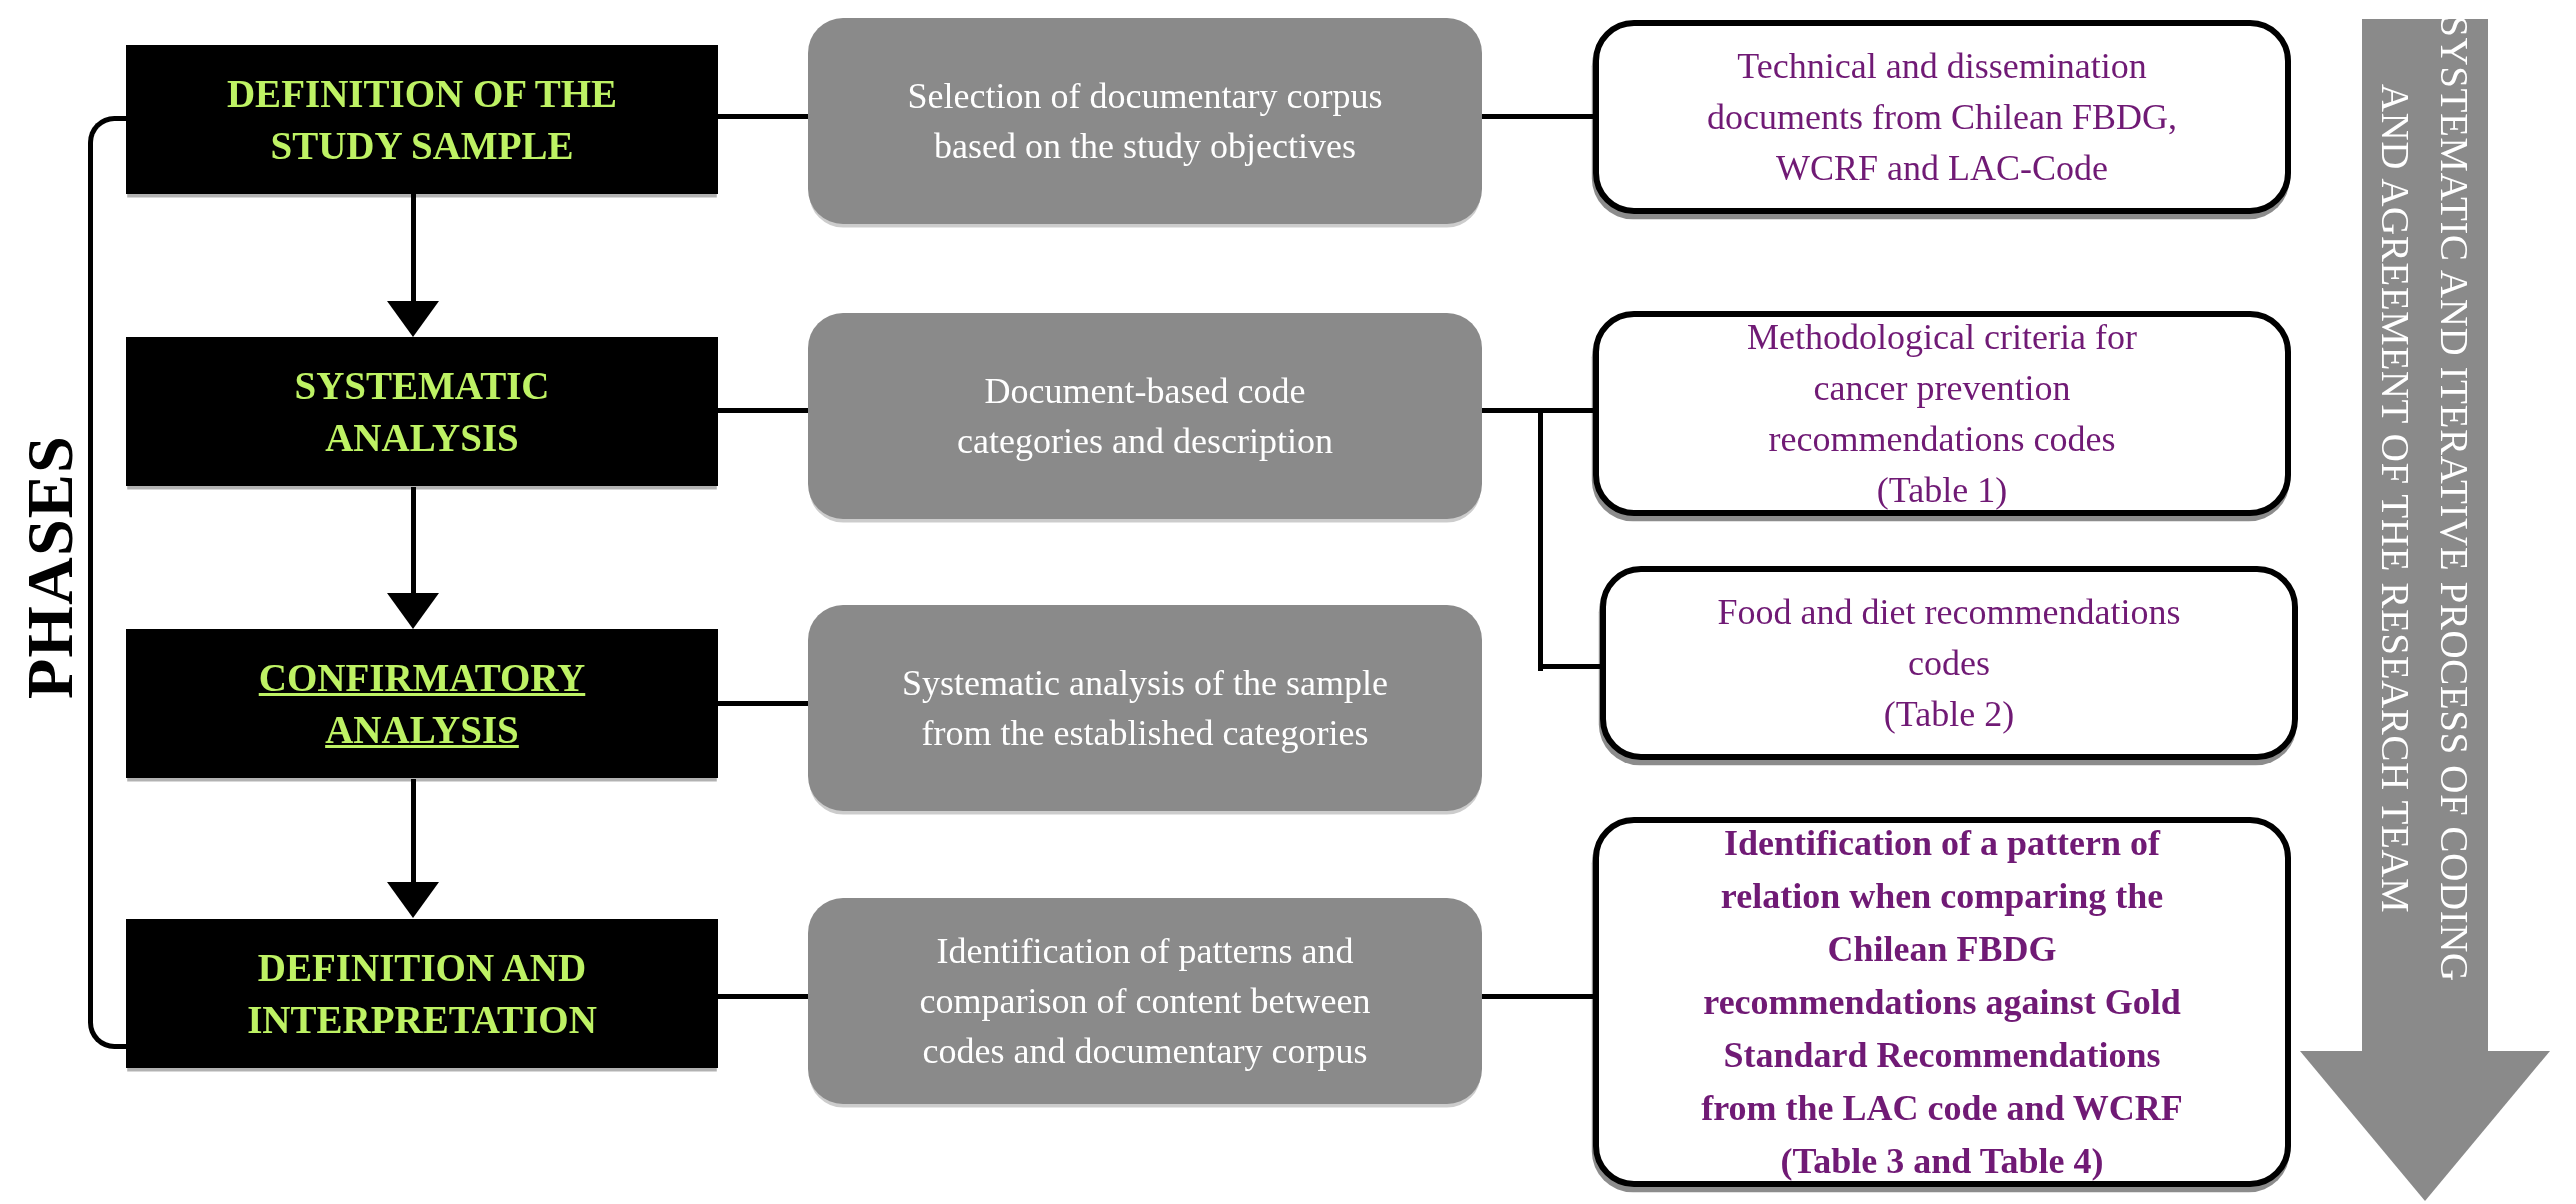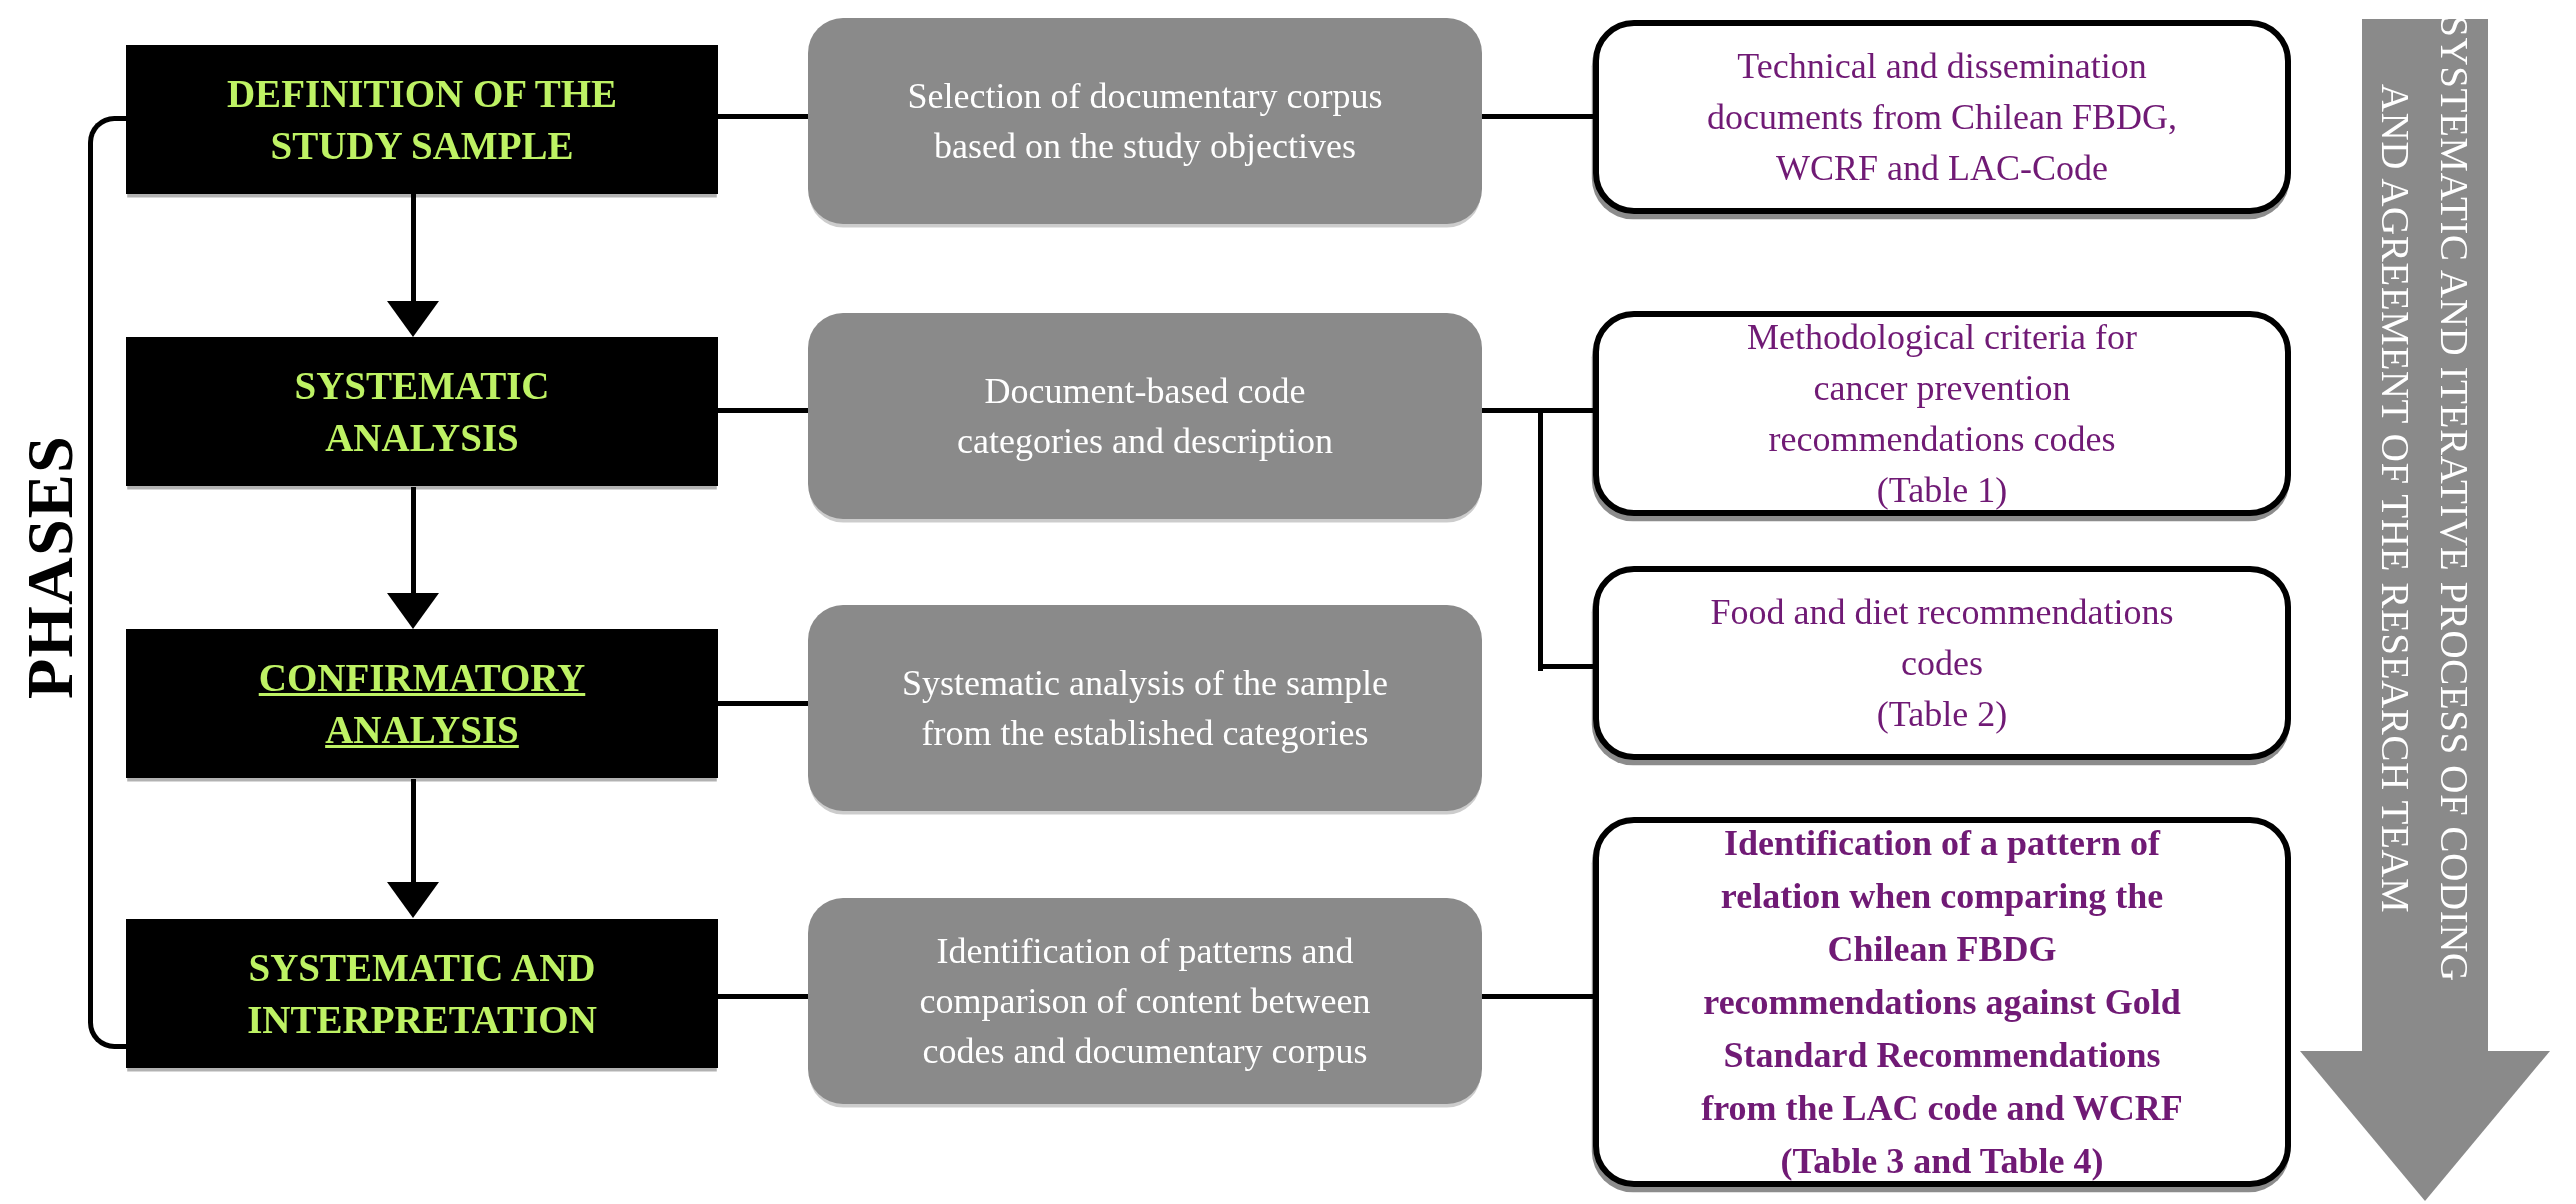--- a/index.html
+++ b/index.html
@@ -196,21 +196,21 @@
 
   <div class="bracket"></div>
   <div class="phases-label">PHASES</div>
 
   <div class="phase-box" style="top:45px;">DEFINITION OF THE
 STUDY SAMPLE</div>
   <div class="phase-box" style="top:337px;">SYSTEMATIC
 ANALYSIS</div>
   <div class="phase-box" style="top:629px;text-decoration:underline;">CONFIRMATORY
 ANALYSIS</div>
-  <div class="phase-box" style="top:919px;">SYSTEMATIC AND
+  <div class="phase-box" style="top:919px;">DEFINITION AND
 INTERPRETATION</div>
 
   <div>
     <div class="arrow-shaft" style="top:194px;  height:109px;"></div>
     <div class="arrow-head" style="top:301px;"></div>
   </div>
   <div>
     <div class="arrow-shaft" style="top:487px;  height:108px;"></div>
     <div class="arrow-head" style="top:593px;"></div>
   </div>
@@ -229,21 +229,21 @@
 comparison of content between
 codes and documentary corpus</div>
 
   <div class="output-box" style="top:20px;   height:194px;">Technical and dissemination
 documents from Chilean FBDG,
 WCRF and LAC-Code</div>
   <div class="output-box" style="top:311px;  height:205px;">Methodological criteria for
 cancer prevention
 recommendations codes
 (Table 1)</div>
-  <div class="output-box" style="top:566px;  height:194px;">Food and diet recommendations
+  <div class="output-box" style="top:566px;  height:194px;margin-left:7px;">Food and diet recommendations
 codes
 (Table 2)</div>
   <div class="output-box" style="top:817px; height:370px; line-height:53px;font-weight:bold;">Identification of a pattern of
 relation when comparing the
 Chilean FBDG
 recommendations against Gold
 Standard Recommendations
 from the LAC code and WCRF
 (Table 3 and Table 4)</div>
 

